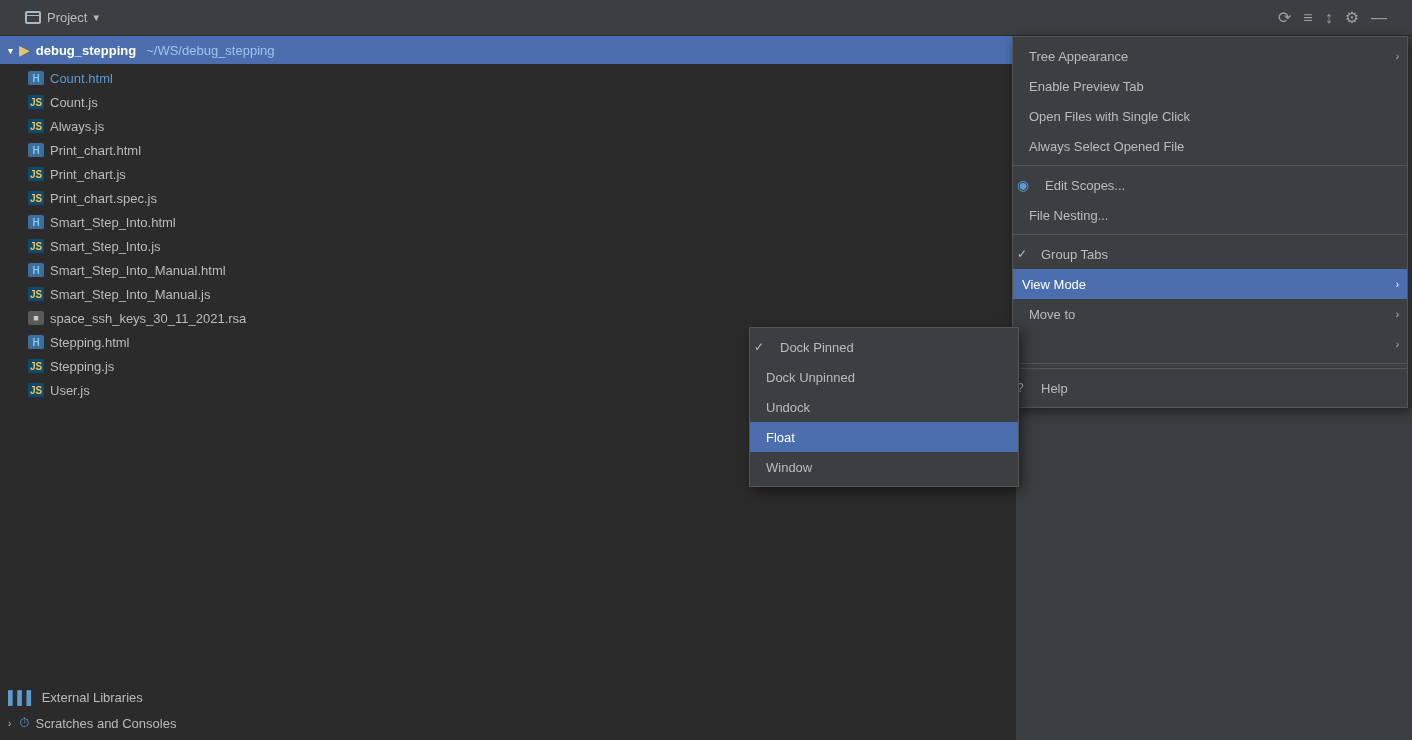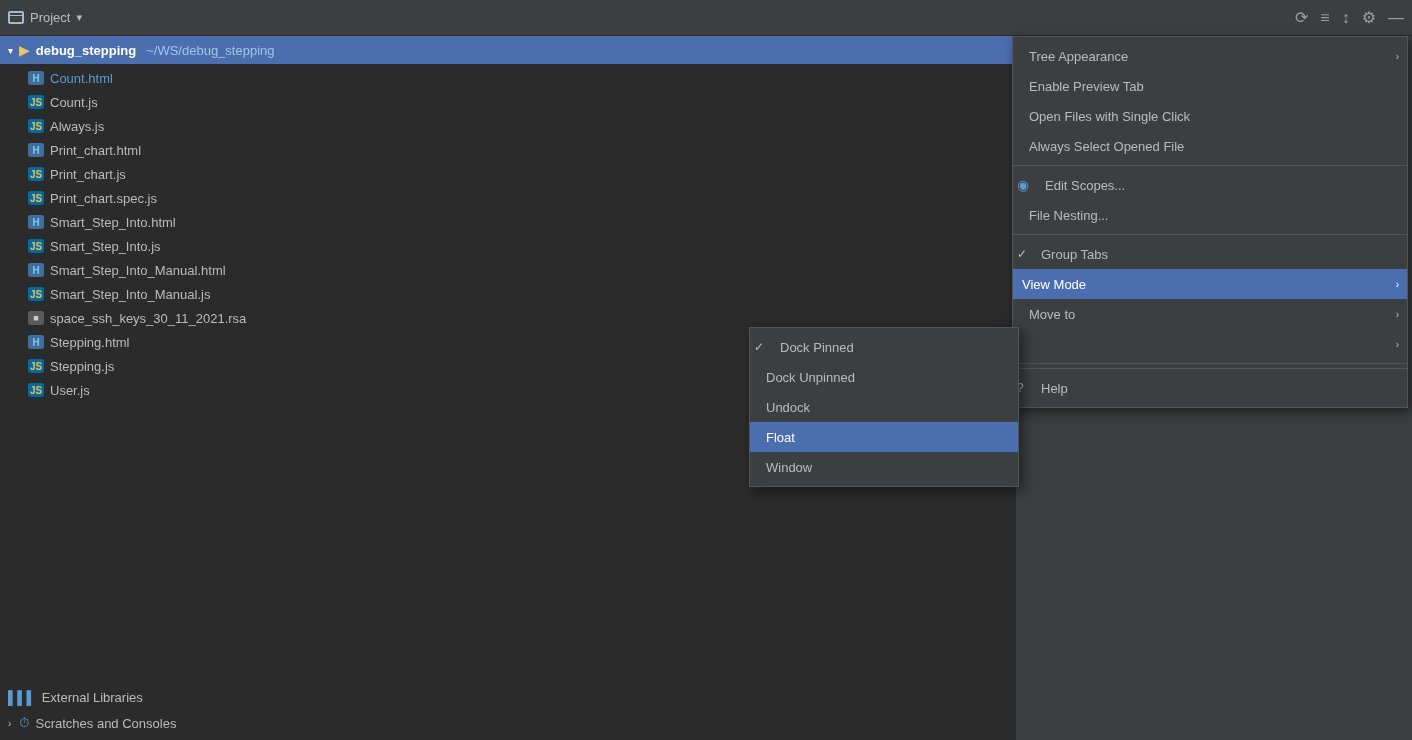--- a/index.html
+++ b/index.html
@@ -12,21 +12,21 @@
       color: #bbbbbb;
       overflow: hidden;
       position: relative;
     }
 
     
     .header-bar {
       display: flex;
       align-items: center;
       background: #3c3f41;
-      padding: 4px 8px;
+      padding: 4px 25px;
       height: 36px;
       border-bottom: 1px solid #2b2b2b;
     }
     .header-title {
       display: flex;
       align-items: center;
       gap: 6px;
       color: #bbbbbb;
       font-size: 13px;
     }
@@ -83,21 +83,21 @@
       height: 14px;
       display: inline-flex;
       align-items: center;
       justify-content: center;
       font-size: 10px;
       font-weight: bold;
       border-radius: 2px;
       flex-shrink: 0;
     }
     .icon-html { background: #3d6e9e; color: #7ec8e3; }
-    .icon-js { background: #0369a1; color: #f0c050; }
+    .icon-js { background: #0c4a6e; color: #f0c050; }
     .icon-rsa { background: #6e6e6e; color: #cccccc; }
 
     .file-name { color: #bbbbbb; }
     .file-name.blue { color: #5b9bd5; }
 
     
     .footer-items {
       position: absolute;
       bottom: 0;
       left: 0;

